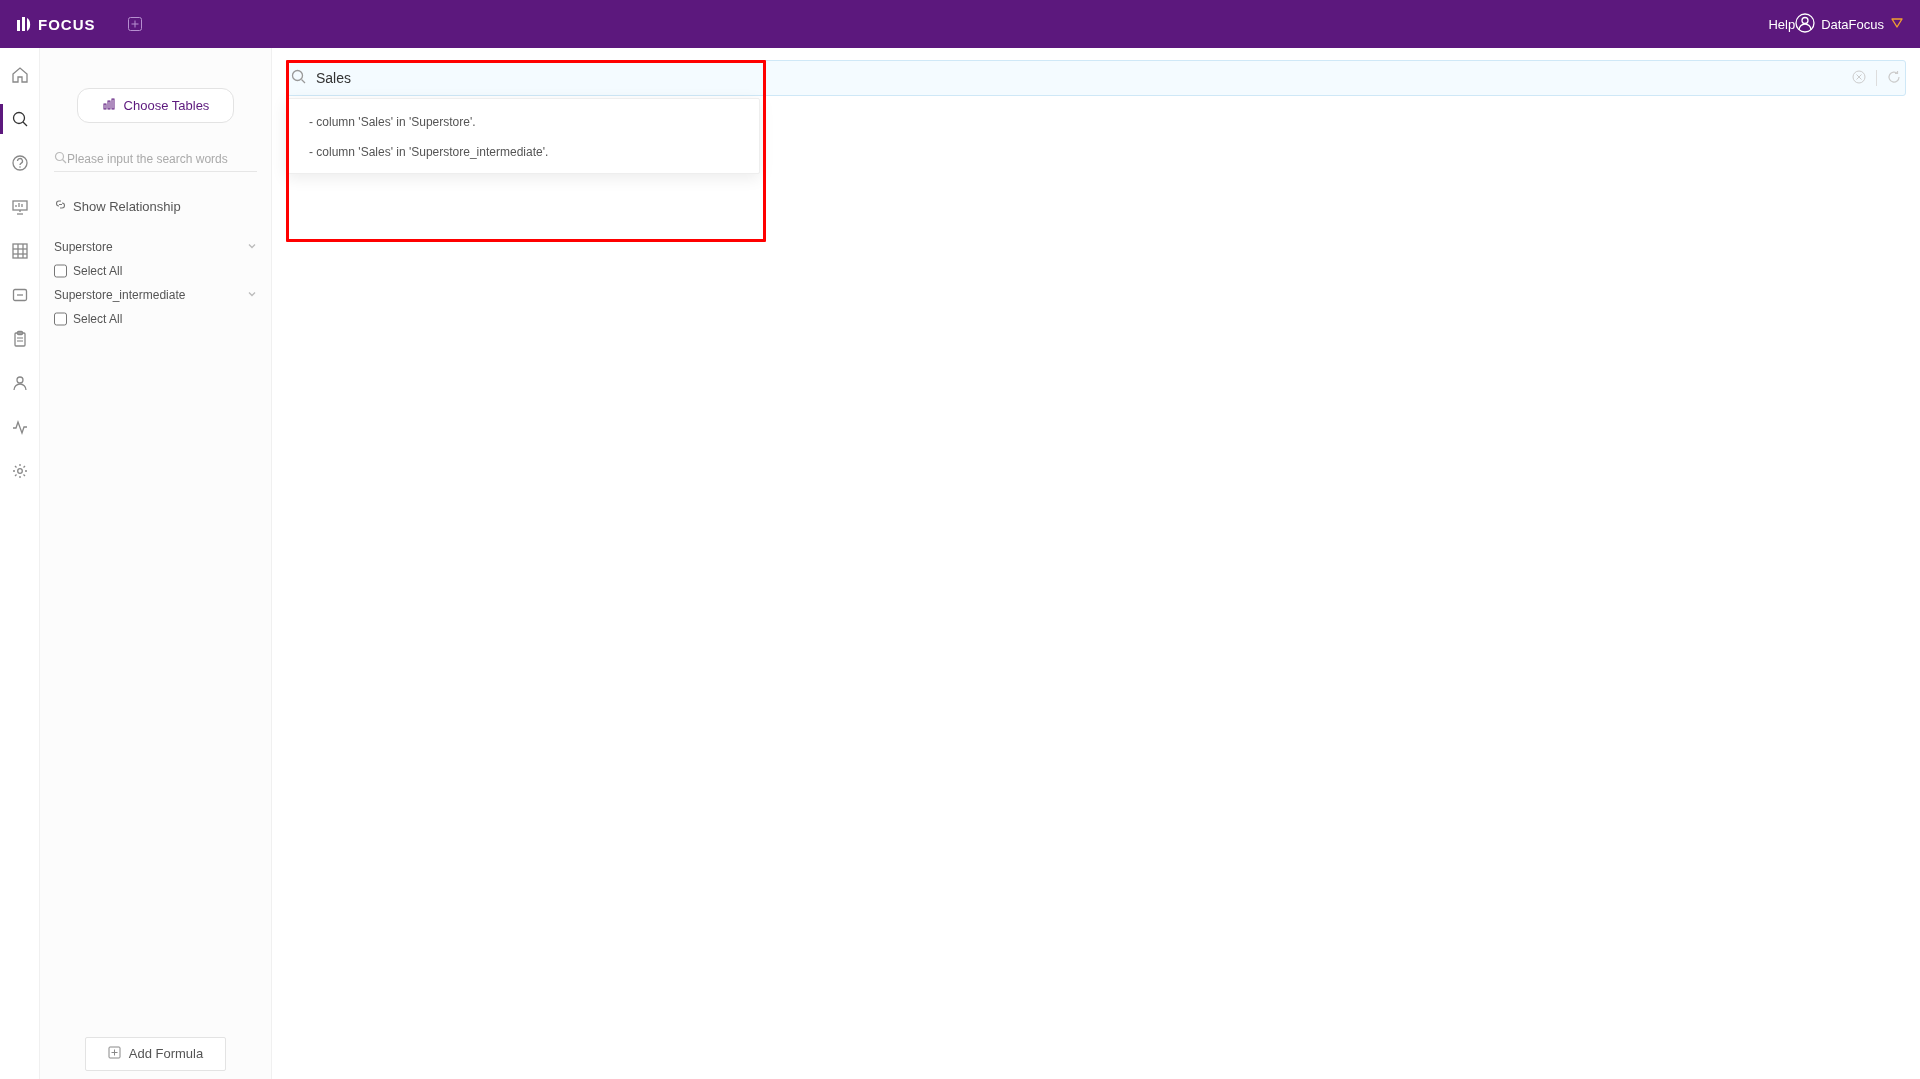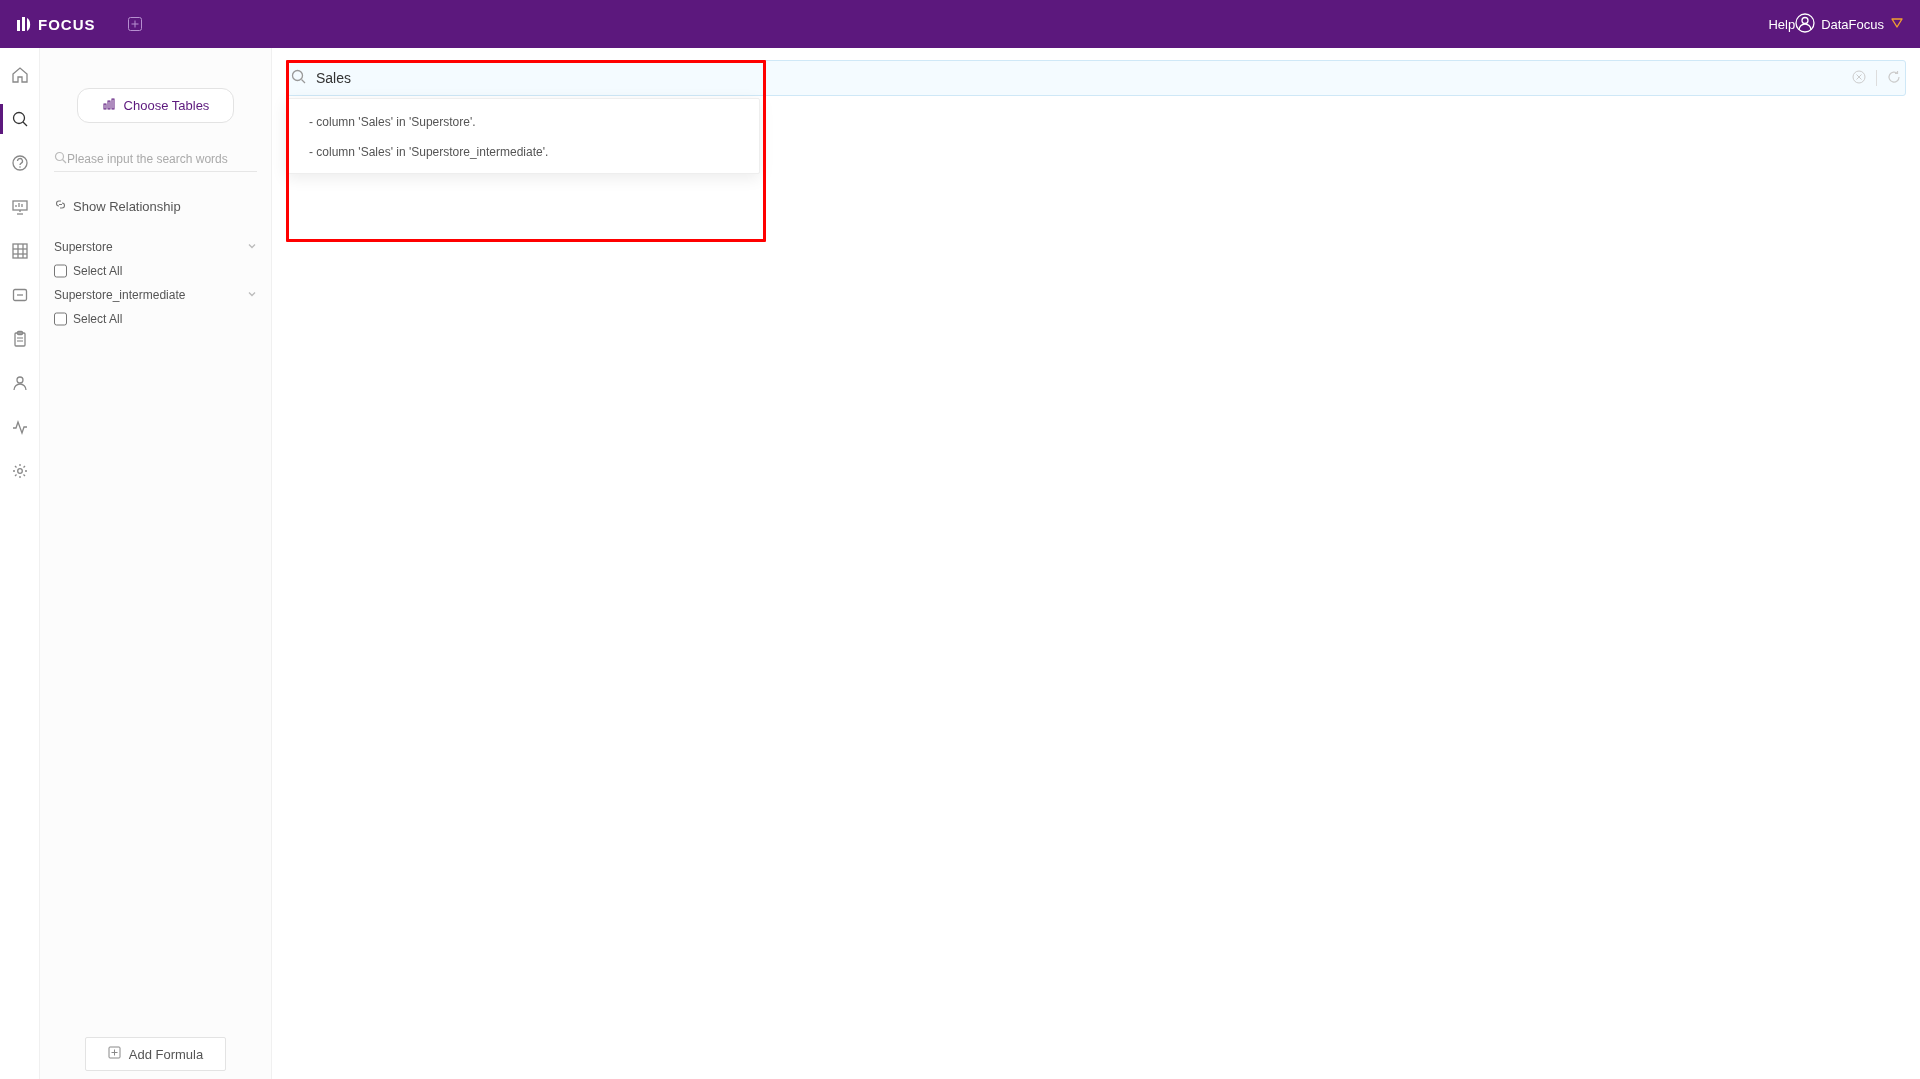--- a/index.html
+++ b/index.html
@@ -123,21 +123,21 @@
   .select-all-row input[type="checkbox"] { margin:0; }
   
   .side-panel-spacer { flex:1; }
   .add-formula-btn {
     margin: 0 auto 10px auto;
     border:1px solid #e3e3e3;
     background:#fff;
     color:#555;
     padding:8px 22px;
     font-size:13px;
-    display:flex; align-items:center; gap:8px;
+    display:flex; align-items:flex-start; gap:8px;
     border-radius:2px;
     cursor:pointer;
   }
   
   
   .main-area {
     flex:1;
     position:relative;
     padding: 12px 14px;
   }

